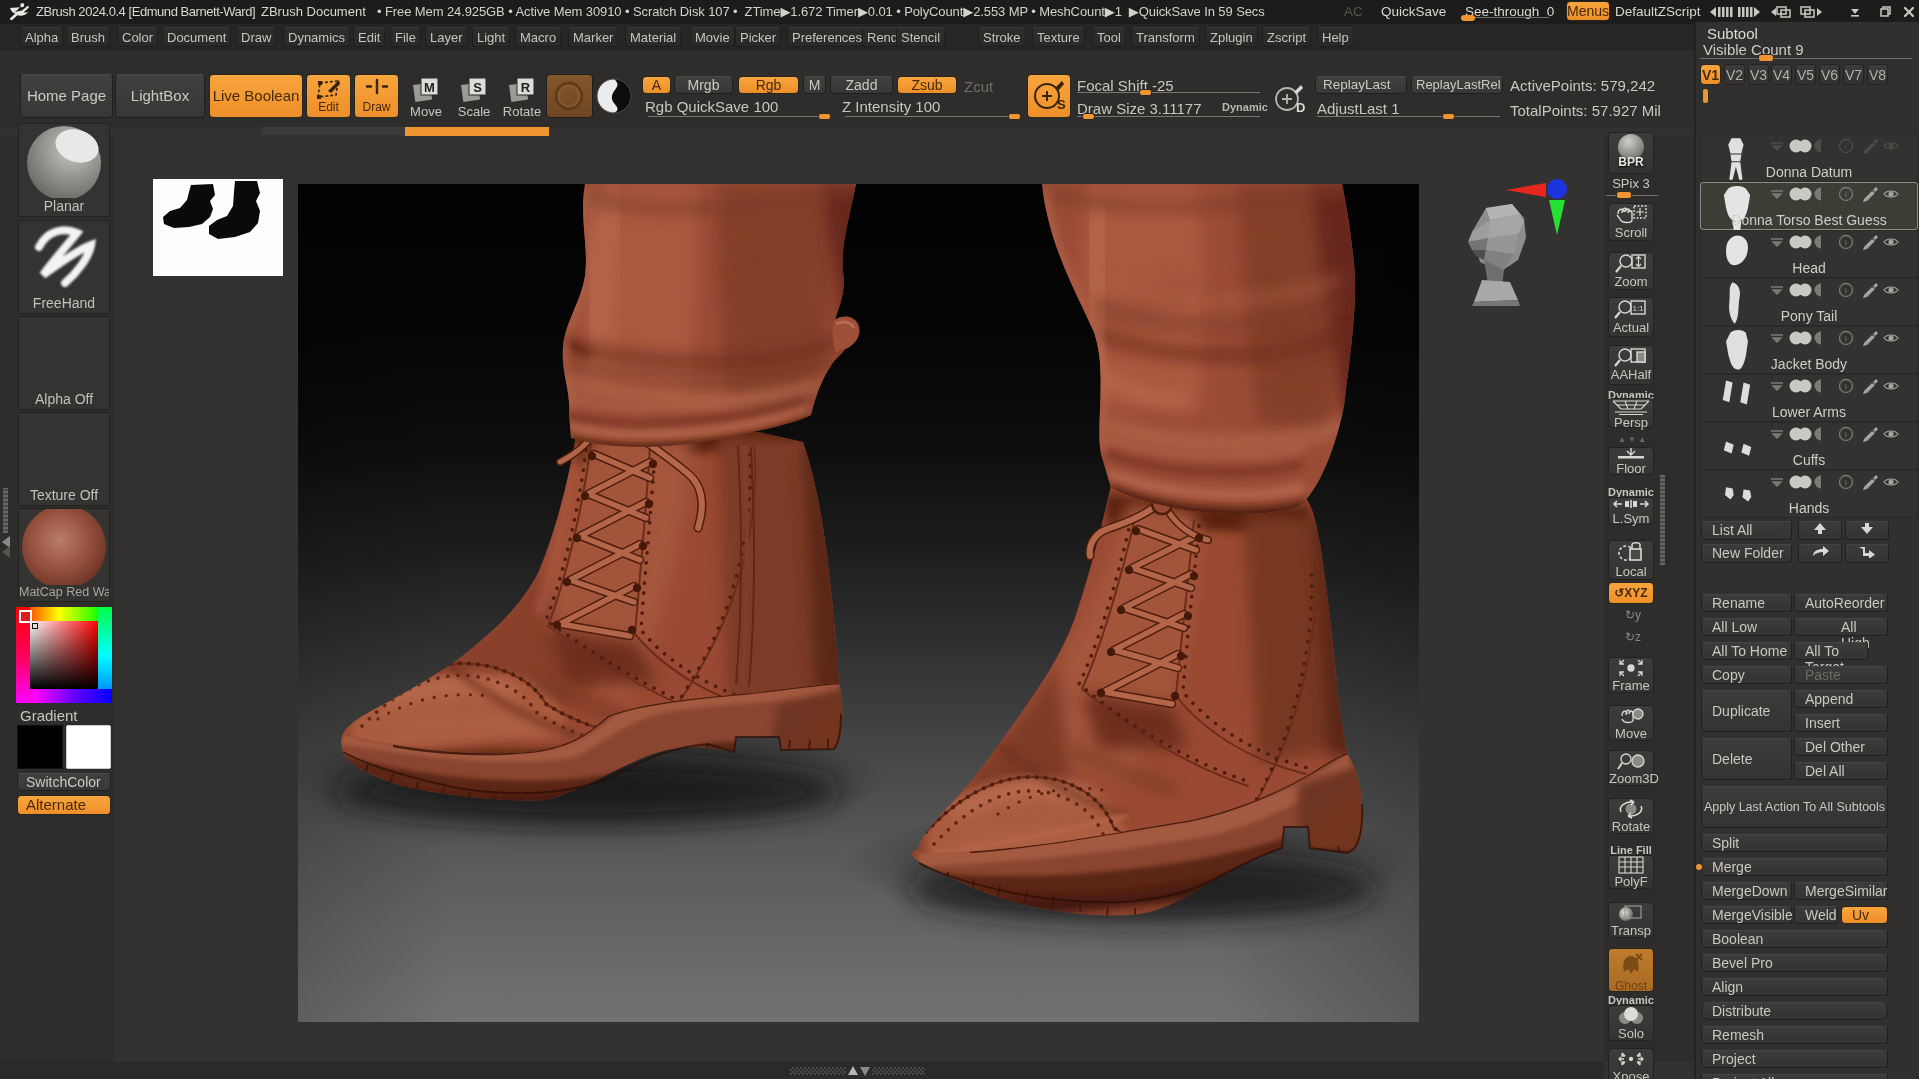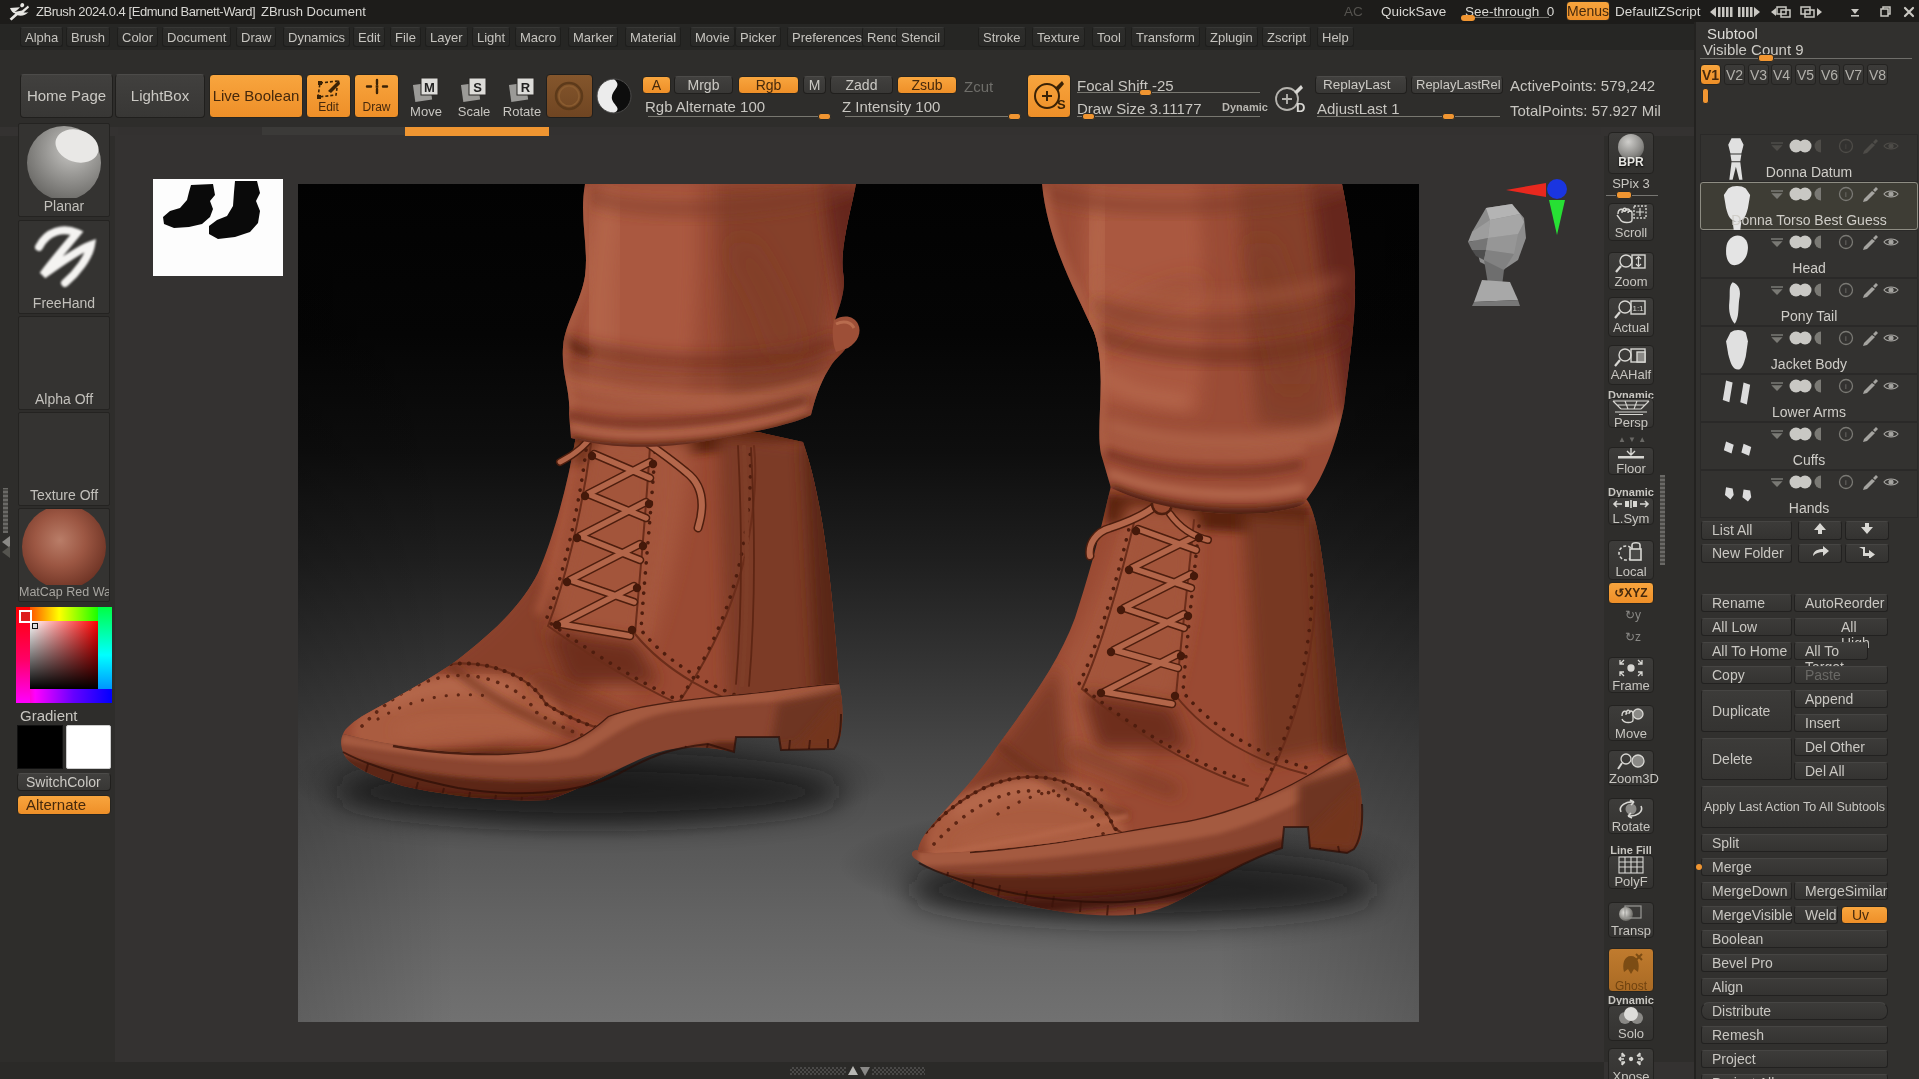--- a/index.html
+++ b/index.html
@@ -58,20 +58,21 @@
 <body>
 <div id="stage">
 
   <div class="abs" id="titlebar">
     <svg class="abs" style="left:7px;top:2px" width="22" height="20" viewBox="0 0 22 20">
       <path d="M15 1 C16.6 1 17.6 2.2 17.1 3.7 C16.6 5.1 14.9 5.6 13.8 4.9 C12.7 4.1 13.2 1.7 15 1 Z" fill="#e8e7e3"></path>
       <path d="M3 6 L13 5.2 C11 7.4 9.5 8.8 7.5 10 L15 8.6 L21 3.6 L22 5.6 L16.5 10.4 C18.5 10.8 20 10.6 21.5 10 C19 13.4 14 14.4 10.5 13.2 L4.5 18.6 L2.6 16.8 L8.4 11.6 C6 11 4 9 3 6 Z" fill="#e8e7e3"></path>
     </svg>
     <span class="t" style="left:36px;letter-spacing:-0.45px;font-size:13px">ZBrush 2024.0.4 [Edmund Barnett-Ward]</span>
     <span class="t" style="left:261px;font-size:13px">ZBrush Document</span>
+    <span class="t" style="left:377px;color:#d2d1cd;font-size:13px;letter-spacing:-0.1px">• Free Mem 24.925GB • Active Mem 30910 • Scratch Disk 107 •&nbsp; ZTime▶1.672 Timer▶0.01 • PolyCount▶2.553 MP • MeshCount▶1 &nbsp;▶QuickSave In 59 Secs</span>
     <span class="t" style="left:1344px;color:#55534f">AC</span>
     <span class="t" style="left:1381px">QuickSave</span>
     <span class="t" style="left:1465px">See-through&nbsp; 0</span>
     <div class="abs" style="left:1461px;top:17px;width:88px;height:1px;background:#6f6e6a"></div>
     <div class="abs" style="left:1461px;top:15px;width:14px;height:6px;background:#f09531;border-radius:3px"></div>
     <div class="abs" style="left:1566px;top:1px;width:44px;height:20px;background:linear-gradient(#f8a53e,#ee8f28);border:1px solid #272520;border-radius:4px;color:#46290c;font-size:14px;text-align:center;line-height:19px">Menus</div>
     <span class="t" style="left:1615px">DefaultZScript</span>
     <svg class="abs" style="left:1705px;top:5px" width="210" height="14" viewBox="0 0 210 14">
       <g fill="#c9c7c2">
         <path d="M5 7 L11 2 L11 12 Z"></path>
@@ -190,21 +191,21 @@
       <circle cx="18" cy="18" r="17" fill="none" stroke="#4a4948" stroke-width="1"></circle>
     </svg>
 
     <div class="obtn sbtn" style="left:642px;top:26px;width:29px">A</div>
     <div class="btn sbtn" style="left:674px;top:26px;width:59px">Mrgb</div>
     <div class="obtn sbtn" style="left:738px;top:26px;width:61px">Rgb</div>
     <div class="btn sbtn" style="left:803px;top:26px;width:23px">M</div>
     <div class="btn sbtn" style="left:830px;top:26px;width:63px">Zadd</div>
     <div class="obtn sbtn" style="left:897px;top:26px;width:60px">Zsub</div>
     <div class="dimlbl" style="left:964px;top:28px;font-size:15px">Zcut</div>
-    <div class="lbl" style="left:645px;top:48px;font-size:15px">Rgb Alternate 100</div>
+    <div class="lbl" style="left:645px;top:48px;font-size:15px">Rgb QuickSave 100</div>
     <div class="slider" style="left:648px;top:66px;width:170px"></div>
     <div class="shandle" style="left:818px;top:63px"></div>
     <div class="lbl" style="left:842px;top:48px;font-size:15px">Z Intensity 100</div>
     <div class="slider" style="left:845px;top:66px;width:163px"></div>
     <div class="shandle" style="left:1008px;top:63px"></div>
 
     <div class="obtn" style="left:1027px;top:24px;width:44px;height:44px">
       <svg width="42" height="42" viewBox="0 0 42 42">
         <circle cx="19" cy="21" r="12" fill="none" stroke="#3a2206" stroke-width="2"></circle>
         <path d="M19 16 V26 M14 21 H24" stroke="#3a2206" stroke-width="2"></path>

